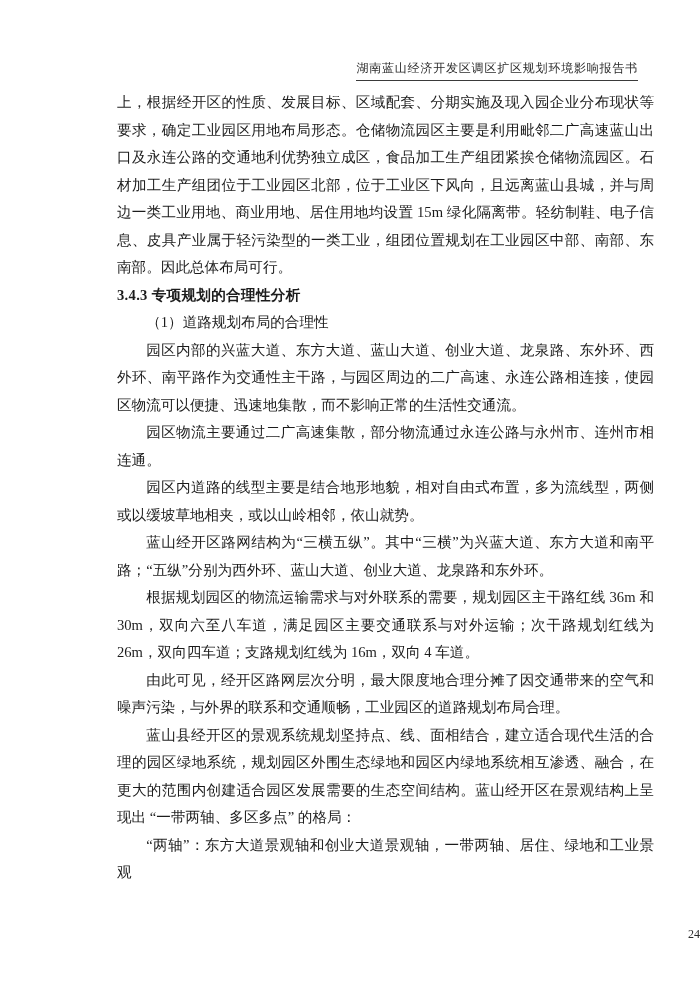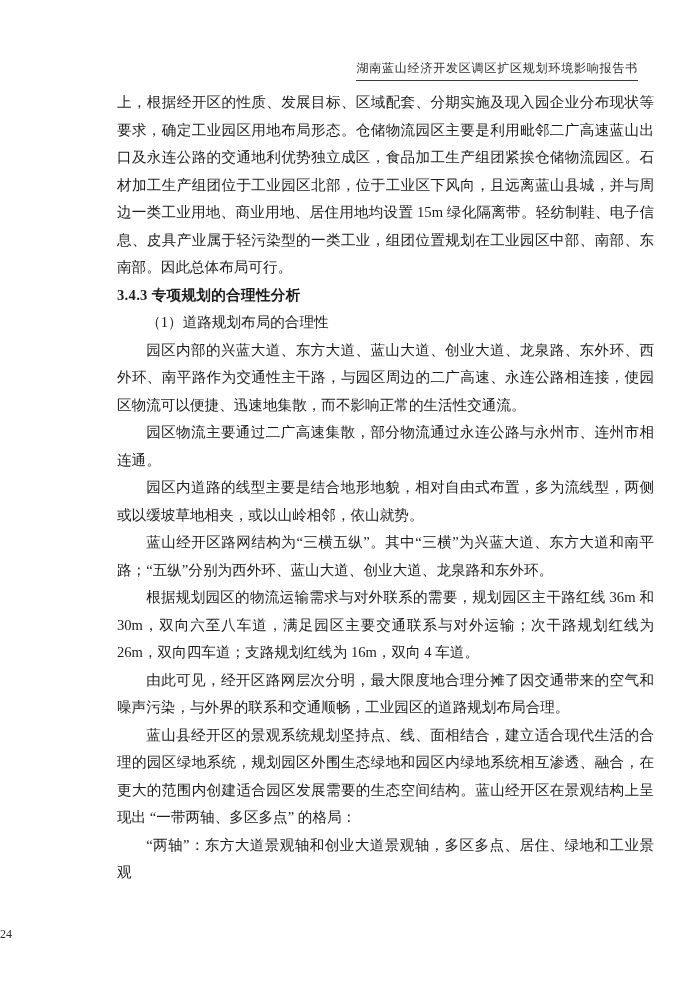--- a/index.html
+++ b/index.html
@@ -52,21 +52,21 @@
   .p-noindent    { text-indent: 0; }
   .p-heading     { text-indent: 0; font-weight: bold; letter-spacing: 0.3px; }
   .p-gap-lg      { margin-top: 12px; }
   .p-gap-sm      { margin-top: 4px; }
   
   .page-footer {
     position: absolute;
     top: 924px;
     left: 0;
     width: 100%;
-    text-align: left;
+    text-align: right;
   }
   .page-footer .page-number {
     font-size: 12px;
     color: #2a2a2a;
   }
 </style>
 </head>
 <body>
 
 <div class="page">
@@ -79,20 +79,20 @@
     <p class="p-noindent">上，根据经开区的性质、发展目标、区域配套、分期实施及现入园企业分布现状等要求，确定工业园区用地布局形态。仓储物流园区主要是利用毗邻二广高速蓝山出口及永连公路的交通地利优势独立成区，食品加工生产组团紧挨仓储物流园区。石材加工生产组团位于工业园区北部，位于工业区下风向，且远离蓝山县城，并与周边一类工业用地、商业用地、居住用地均设置 15m 绿化隔离带。轻纺制鞋、电子信息、皮具产业属于轻污染型的一类工业，组团位置规划在工业园区中部、南部、东南部。因此总体布局可行。</p>
     <p class="p-heading">3.4.3  专项规划的合理性分析</p>
     <p class="p-indent">（1）道路规划布局的合理性</p>
     <p class="p-indent">园区内部的兴蓝大道、东方大道、蓝山大道、创业大道、龙泉路、东外环、西外环、南平路作为交通性主干路，与园区周边的二广高速、永连公路相连接，使园区物流可以便捷、迅速地集散，而不影响正常的生活性交通流。</p>
     <p class="p-indent">园区物流主要通过二广高速集散，部分物流通过永连公路与永州市、连州市相连通。</p>
     <p class="p-indent">园区内道路的线型主要是结合地形地貌，相对自由式布置，多为流线型，两侧或以缓坡草地相夹，或以山岭相邻，依山就势。</p>
     <p class="p-indent">蓝山经开区路网结构为“三横五纵”。其中“三横”为兴蓝大道、东方大道和南平路；“五纵”分别为西外环、蓝山大道、创业大道、龙泉路和东外环。</p>
     <p class="p-indent">根据规划园区的物流运输需求与对外联系的需要，规划园区主干路红线 36m 和 30m，双向六至八车道，满足园区主要交通联系与对外运输；次干路规划红线为 26m，双向四车道；支路规划红线为 16m，双向 4 车道。</p>
     <p class="p-indent">由此可见，经开区路网层次分明，最大限度地合理分摊了因交通带来的空气和噪声污染，与外界的联系和交通顺畅，工业园区的道路规划布局合理。</p>
     <p class="p-indent">蓝山县经开区的景观系统规划坚持点、线、面相结合，建立适合现代生活的合理的园区绿地系统，规划园区外围生态绿地和园区内绿地系统相互渗透、融合，在更大的范围内创建适合园区发展需要的生态空间结构。蓝山经开区在景观结构上呈现出 “一带两轴、多区多点” 的格局：</p>
-    <p class="p-indent p-gap-sm">“两轴”：东方大道景观轴和创业大道景观轴，多区多点、居住、绿地和工业景观</p>
+    <p class="p-indent p-gap-sm">“两轴”：东方大道景观轴和创业大道景观轴，一带两轴、居住、绿地和工业景观</p>
   </div>
 
   <div class="page-footer">
     <span class="page-number">24</span>
   </div>
 
 </div>
 
 </body></html>

